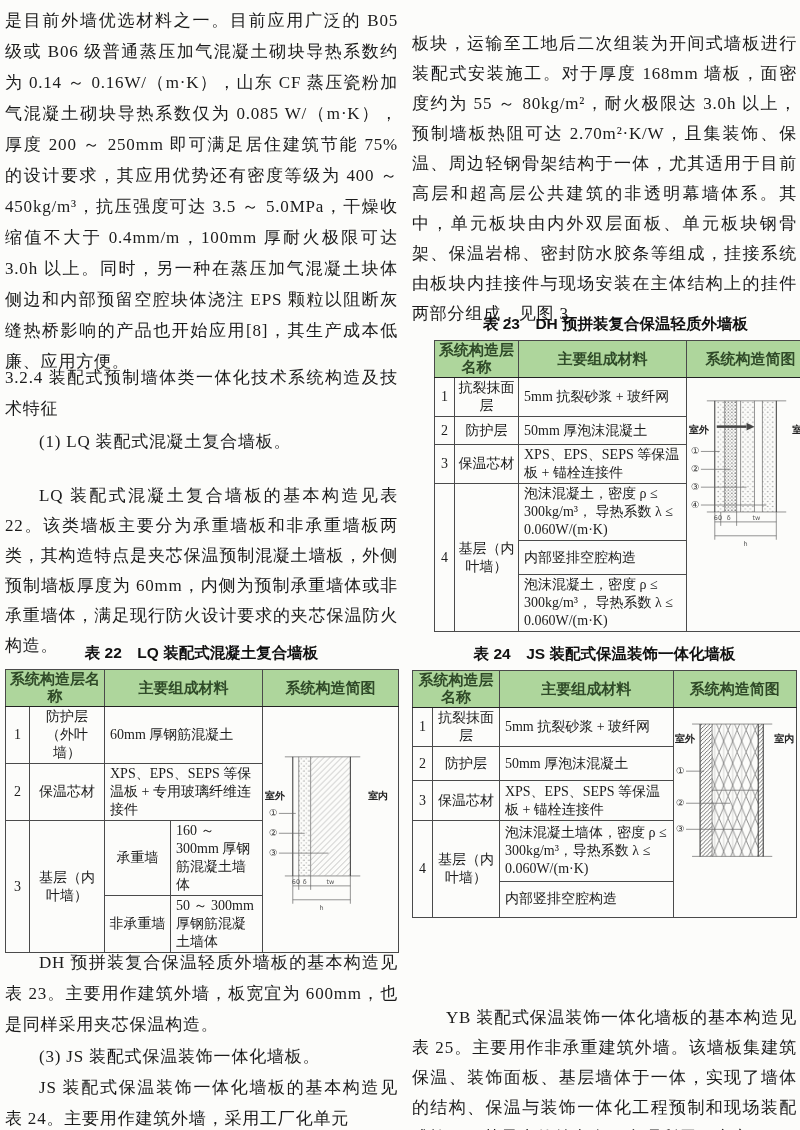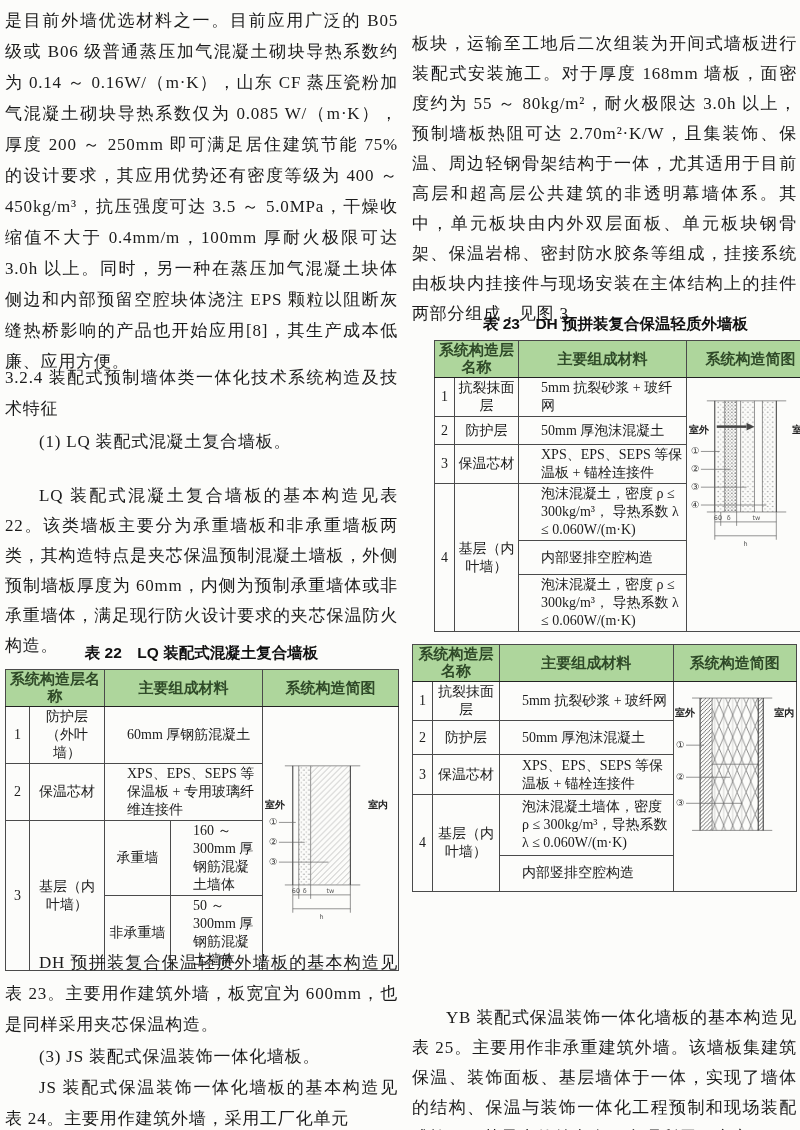--- a/index.html
+++ b/index.html
@@ -49,21 +49,21 @@
   }
   td,th{
     border:1px solid #4a4a4a;
     padding:1px 3px;
     text-align:center;
     vertical-align:middle;
     overflow:hidden;
   }
   table{border:1.5px solid #222;}
   tr.hdr th{border-bottom:1.5px solid #222;}
-  td.c-mat{text-align:left;padding-left:22px;}
+  td.c-mat{text-align:left;padding-left:5px;}
   td.c-diag{padding:0;}
   .diag-svg{display:block;width:100%;height:100%;}
   .dlabel{font-family:"Liberation Sans","DejaVu Sans",sans-serif;font-weight:bold;font-size:10px;fill:#222;}
   .dcall{font-size:9.5px;fill:#333;font-family:"DejaVu Sans",sans-serif;}
   .ddim{font-size:6.5px;fill:#555;font-family:"DejaVu Sans",sans-serif;}
   .dline{stroke:#666;stroke-width:0.7;fill:none;}
   .dedge{stroke:#333;stroke-width:1;fill:none;}
 </style>
 </head>
 <body>
@@ -257,20 +257,21 @@
         <td class="c-mat">内部竖排空腔构造</td>
       </tr>
       <tr style="height:56px;">
         <td class="c-mat">泡沫混凝土，密度 ρ ≤ 300kg/m³， 导热系数 λ ≤ 0.060W/(m·K)</td>
       </tr>
     </tbody>
       </table>
   </div>
 
   <div class="tbl-wrap" style="top:644px;">
+    <p class="tbl-title">表 24　JS 装配式保温装饰一体化墙板</p>
     <table>
       <colgroup>
         <col style="width:20px">
           <col style="width:66px">
           <col style="width:172px">
           <col style="width:122px">
       </colgroup>
       <tbody>
           <tr class="hdr" style="height:34px;">
         <th colspan="2">系统构造层名称</th>

